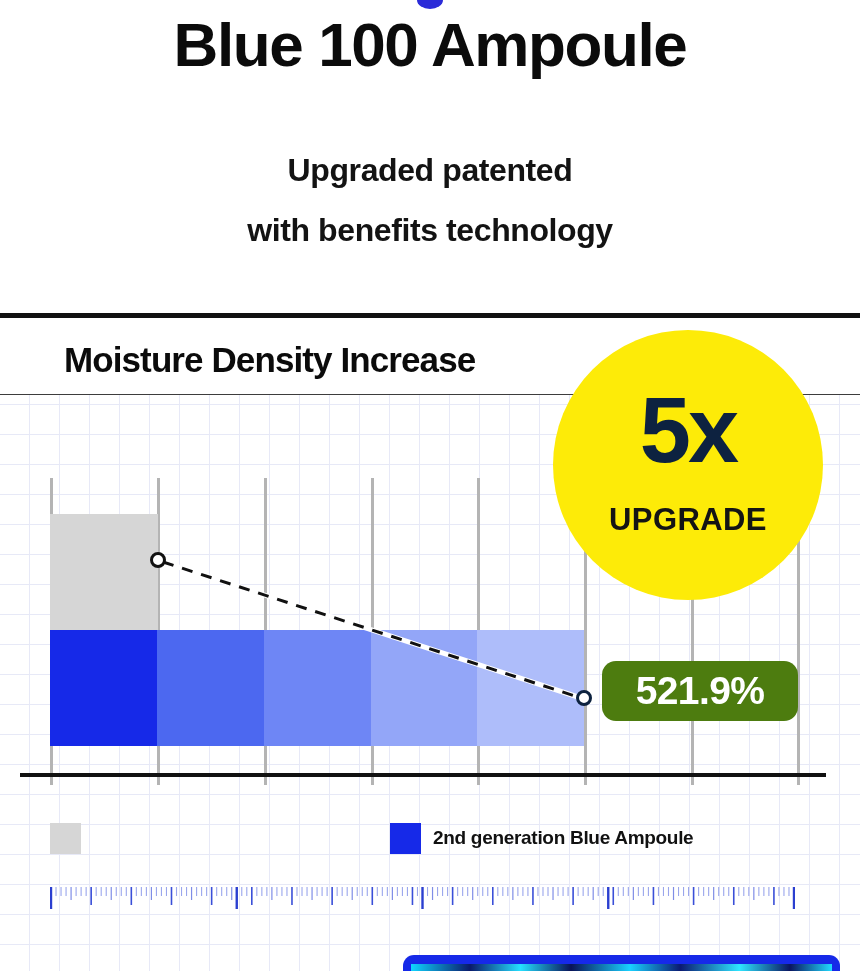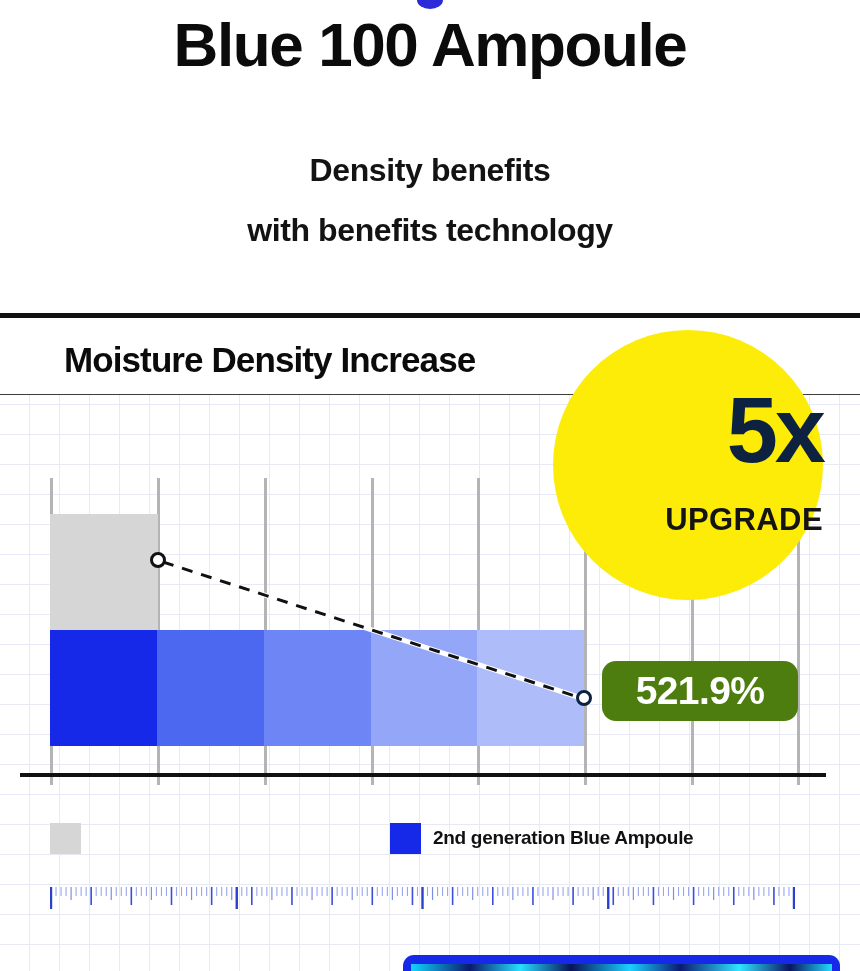--- a/index.html
+++ b/index.html
@@ -185,21 +185,21 @@
     position: absolute;
     left: 553px;
     top: 330px;
     width: 270px;
     height: 270px;
     border-radius: 50%;
     background: #fdeb08;
     z-index: 8;
     display: flex;
     flex-direction: column;
-    align-items: flex-end;
+    align-items: center;
     justify-content: center;
   }
   .upgrade-big {
     font-size: 92px;
     font-weight: 700;
     color: #0d2240;
     letter-spacing: -3px;
     line-height: 0.92;
     margin-top: -4px;
   }
@@ -474,21 +474,21 @@
   </svg>
 
   <div class="bottom-chip">
     <div class="bottom-chip-inner"></div>
   </div>
 
   <div class="hero">
     <div class="hero-dot"></div>
     <div class="hero-title">Blue 100 Ampoule</div>
     <div class="hero-sub">
-      <span>Density benefits</span>
+      <span>Upgraded patented</span>
       <span>with benefits technology</span>
     </div>
   </div>
 
   <div class="rule-top"></div>
   <div class="section-band"></div>
   <div class="section-title">Moisture Density Increase</div>
   <div class="rule-thin"></div>
 
 </div>

